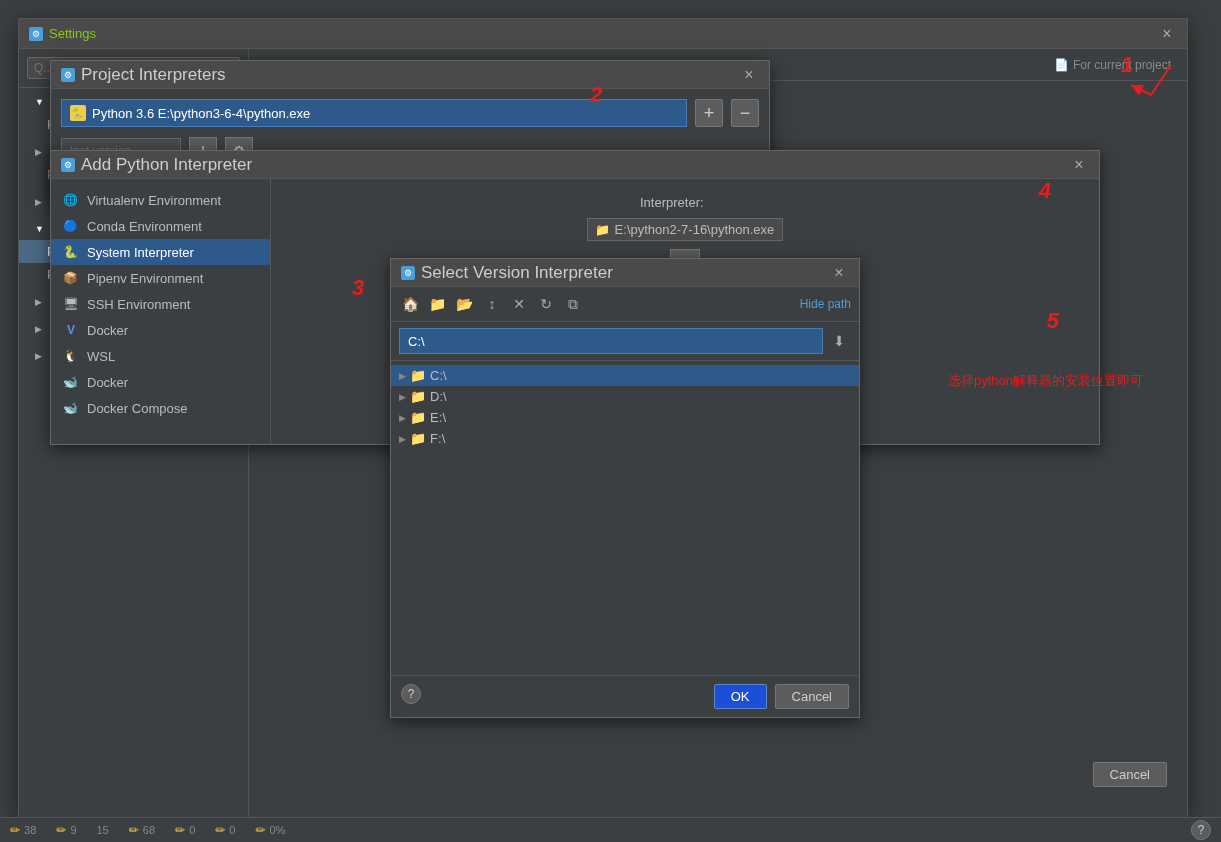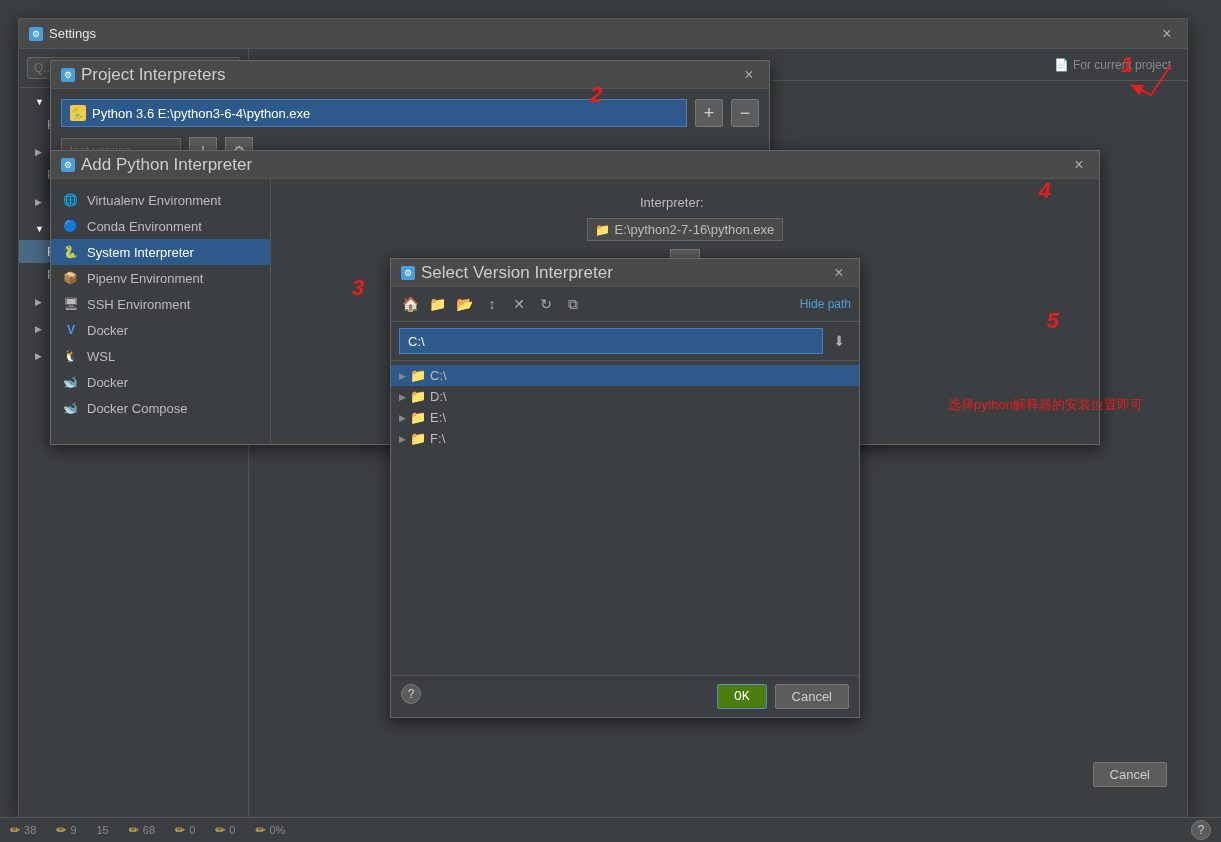--- a/index.html
+++ b/index.html
@@ -43,21 +43,21 @@
       gap: 6px;
     }
     .title-icon {
       width: 14px;
       height: 14px;
       background: #4a9eda;
       border-radius: 2px;
       display: flex; align-items: center; justify-content: center;
       font-size: 9px; color: white;
     }
-    .title-text { color: #e5e5e5; font-size: 13px; }
+    .title-text { color: #84cc16; font-size: 13px; }
     .close-btn {
       cursor: pointer;
       color: #aaa;
       font-size: 16px;
       width: 20px; height: 20px;
       display: flex; align-items: center; justify-content: center;
     }
 
     .settings-body {
       display: flex;
@@ -457,24 +457,23 @@
     .btn {
       padding: 4px 16px;
       border: 1px solid #777;
       background: #5c5c5c;
       color: #cccccc;
       cursor: pointer;
       font-size: 13px;
       border-radius: 2px;
     }
     .btn-primary {
-      background: #4d7c0f;
+      background: #1d4ed8;
       border-color: #5a8aca;
       color: #fff;
-      font-family: Liberation Mono, monospace;
     }
 
     
     .status-bar {
       position: absolute;
       bottom: 0;
       left: 0; right: 0;
       height: 25px;
       background: #3c3f41;
       border-top: 1px solid #555;
@@ -790,21 +789,21 @@
   </div>
 
 </div>
 
 <div class="annotation" style="top: 52px; right: 88px;">1</div>
 <div class="annotation" style="top: 82px; left: 590px;">2</div>
 <div class="annotation" style="top: 275px; left: 352px;">3</div>
 <div class="annotation" style="top: 178px; right: 170px;">4</div>
 <div class="annotation" style="top: 308px; right: 162px;">5</div>
 
-<div class="annotation-cn" style="top: 396px; right: 78px;">选择python解释器的安装位置即可</div>
+<div class="annotation-cn" style="top: 372px; right: 78px;">选择python解释器的安装位置即可</div>
 
 <svg class="red-arrow" style="top:55px; right:30px; width:120px; height:80px;" viewBox="0 0 120 80">
   <polyline points="100,10 80,40 60,30" stroke="#e81c1c" stroke-width="2" fill="none" marker-end="url(#arr1)"></polyline>
   <defs>
       <marker id="arr1" markerWidth="8" markerHeight="8" refX="6" refY="3" orient="auto">
         <path d="M0,0 L0,6 L6,3 z" fill="#e81c1c"></path>
       </marker>
     </defs>
 </svg>
 

